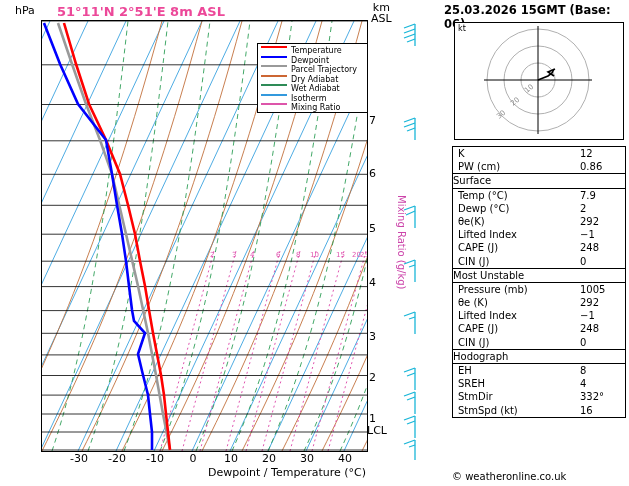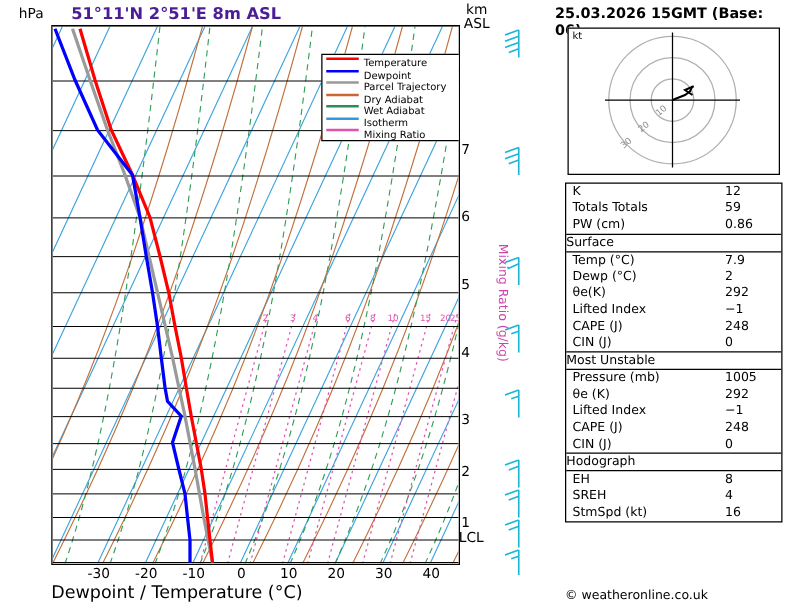--- a/index.html
+++ b/index.html
@@ -2,36 +2,36 @@
 <html><head>
 <meta charset="utf-8">
 <style>
   html,body{margin:0;padding:0;}
   body{width:629px;height:486px;background:#ffffff;font-family:"DejaVu Sans",sans-serif;overflow:hidden;position:relative;}
   .root{position:absolute;left:1px;top:0;width:629px;height:414px;}
 
   
   .skewt{position:absolute;left:0;top:0;width:440px;height:486px;}
   .hpa-label{position:absolute;left:14px;top:4px;font-size:11px;color:#000;}
-  .title{position:absolute;left:56px;top:4px;font-size:13px;font-weight:bold;color:#4c1d95;}
+  .title{position:absolute;left:56px;top:4px;font-size:13px;font-weight:bold;color:#ec4899;}
   .km-label{position:absolute;left:370px;top:2px;font-size:11px;color:#000;text-align:center;line-height:11px;}
 
   .plot{position:absolute;left:40px;top:20px;width:325px;height:430px;border:1px solid #000;overflow:hidden;background:#fff;}
 
   .legend{position:absolute;left:215px;top:22px;width:115px;height:70px;background:#fff;border:1px solid #000;z-index:40;padding:2px 3px;box-sizing:border-box;}
   .legend div{display:flex;height:9px;margin-bottom:0.5px;}
   .legend i{display:inline-block;width:26px;height:0;border-top:2px solid #000;margin-right:4px;}
   .legend span{font-size:8px;color:#000;line-height:9px;}
 
   .ylabels{position:absolute;left:0;top:20px;width:38px;height:430px;}
   .ylabels div{position:absolute;right:2px;font-size:11px;color:#000;transform:translateY(-50%);}
 
   .xlabels{position:absolute;left:40px;top:452px;width:325px;}
   .xlabels div{position:absolute;font-size:11px;color:#000;transform:translateX(-50%);}
-  .xtitle{position:absolute;left:40px;top:466px;width:325px;text-align:left;font-size:14px;color:#000;}
+  .xtitle{position:absolute;left:40px;top:466px;width:325px;text-align:right;font-size:11px;color:#000;}
 
   .kmlabels{position:absolute;left:368px;top:20px;width:24px;height:430px;}
   .kmlabels div{position:absolute;font-size:11px;color:#000;transform:translateY(-50%);}
   .lcl{position:absolute;font-size:10px;color:#000;}
 
   .mixlabel{position:absolute;left:392px;top:195px;width:14px;font-size:10px;color:#cc44aa;
             writing-mode:vertical-rl;text-orientation:mixed;}
 
   
   .right{position:absolute;left:443px;top:0;width:186px;height:486px;}
@@ -300,24 +300,20 @@
         <polyline points="100,46 93,49 99,53" fill="none" stroke="#000" stroke-width="1.6"></polyline>
       </svg>
     </div>
 
     <div class="tbl">
       <div class="row">
           <span>K</span>
           <span class="v">12</span>
         </div>
       <div class="row">
-          <span>Totals Totals</span>
-          <span class="v">59</span>
-        </div>
-      <div class="row">
           <span>PW (cm)</span>
           <span class="v">0.86</span>
         </div>
 
       <div class="sec">Surface</div>
       <div class="row">
           <span>Temp (°C)</span>
           <span class="v">7.9</span>
         </div>
       <div class="row">
@@ -364,20 +360,24 @@
         </div>
 
       <div class="sec">Hodograph</div>
       <div class="row">
           <span>EH</span>
           <span class="v">8</span>
         </div>
       <div class="row">
           <span>SREH</span>
           <span class="v">4</span>
+        </div>
+      <div class="row">
+          <span>StmDir</span>
+          <span class="v">332°</span>
         </div>
       <div class="row">
           <span>StmSpd (kt)</span>
           <span class="v">16</span>
         </div>
     </div>
 
     <div class="credit">© weatheronline.co.uk</div>
   </div>
 </div>

